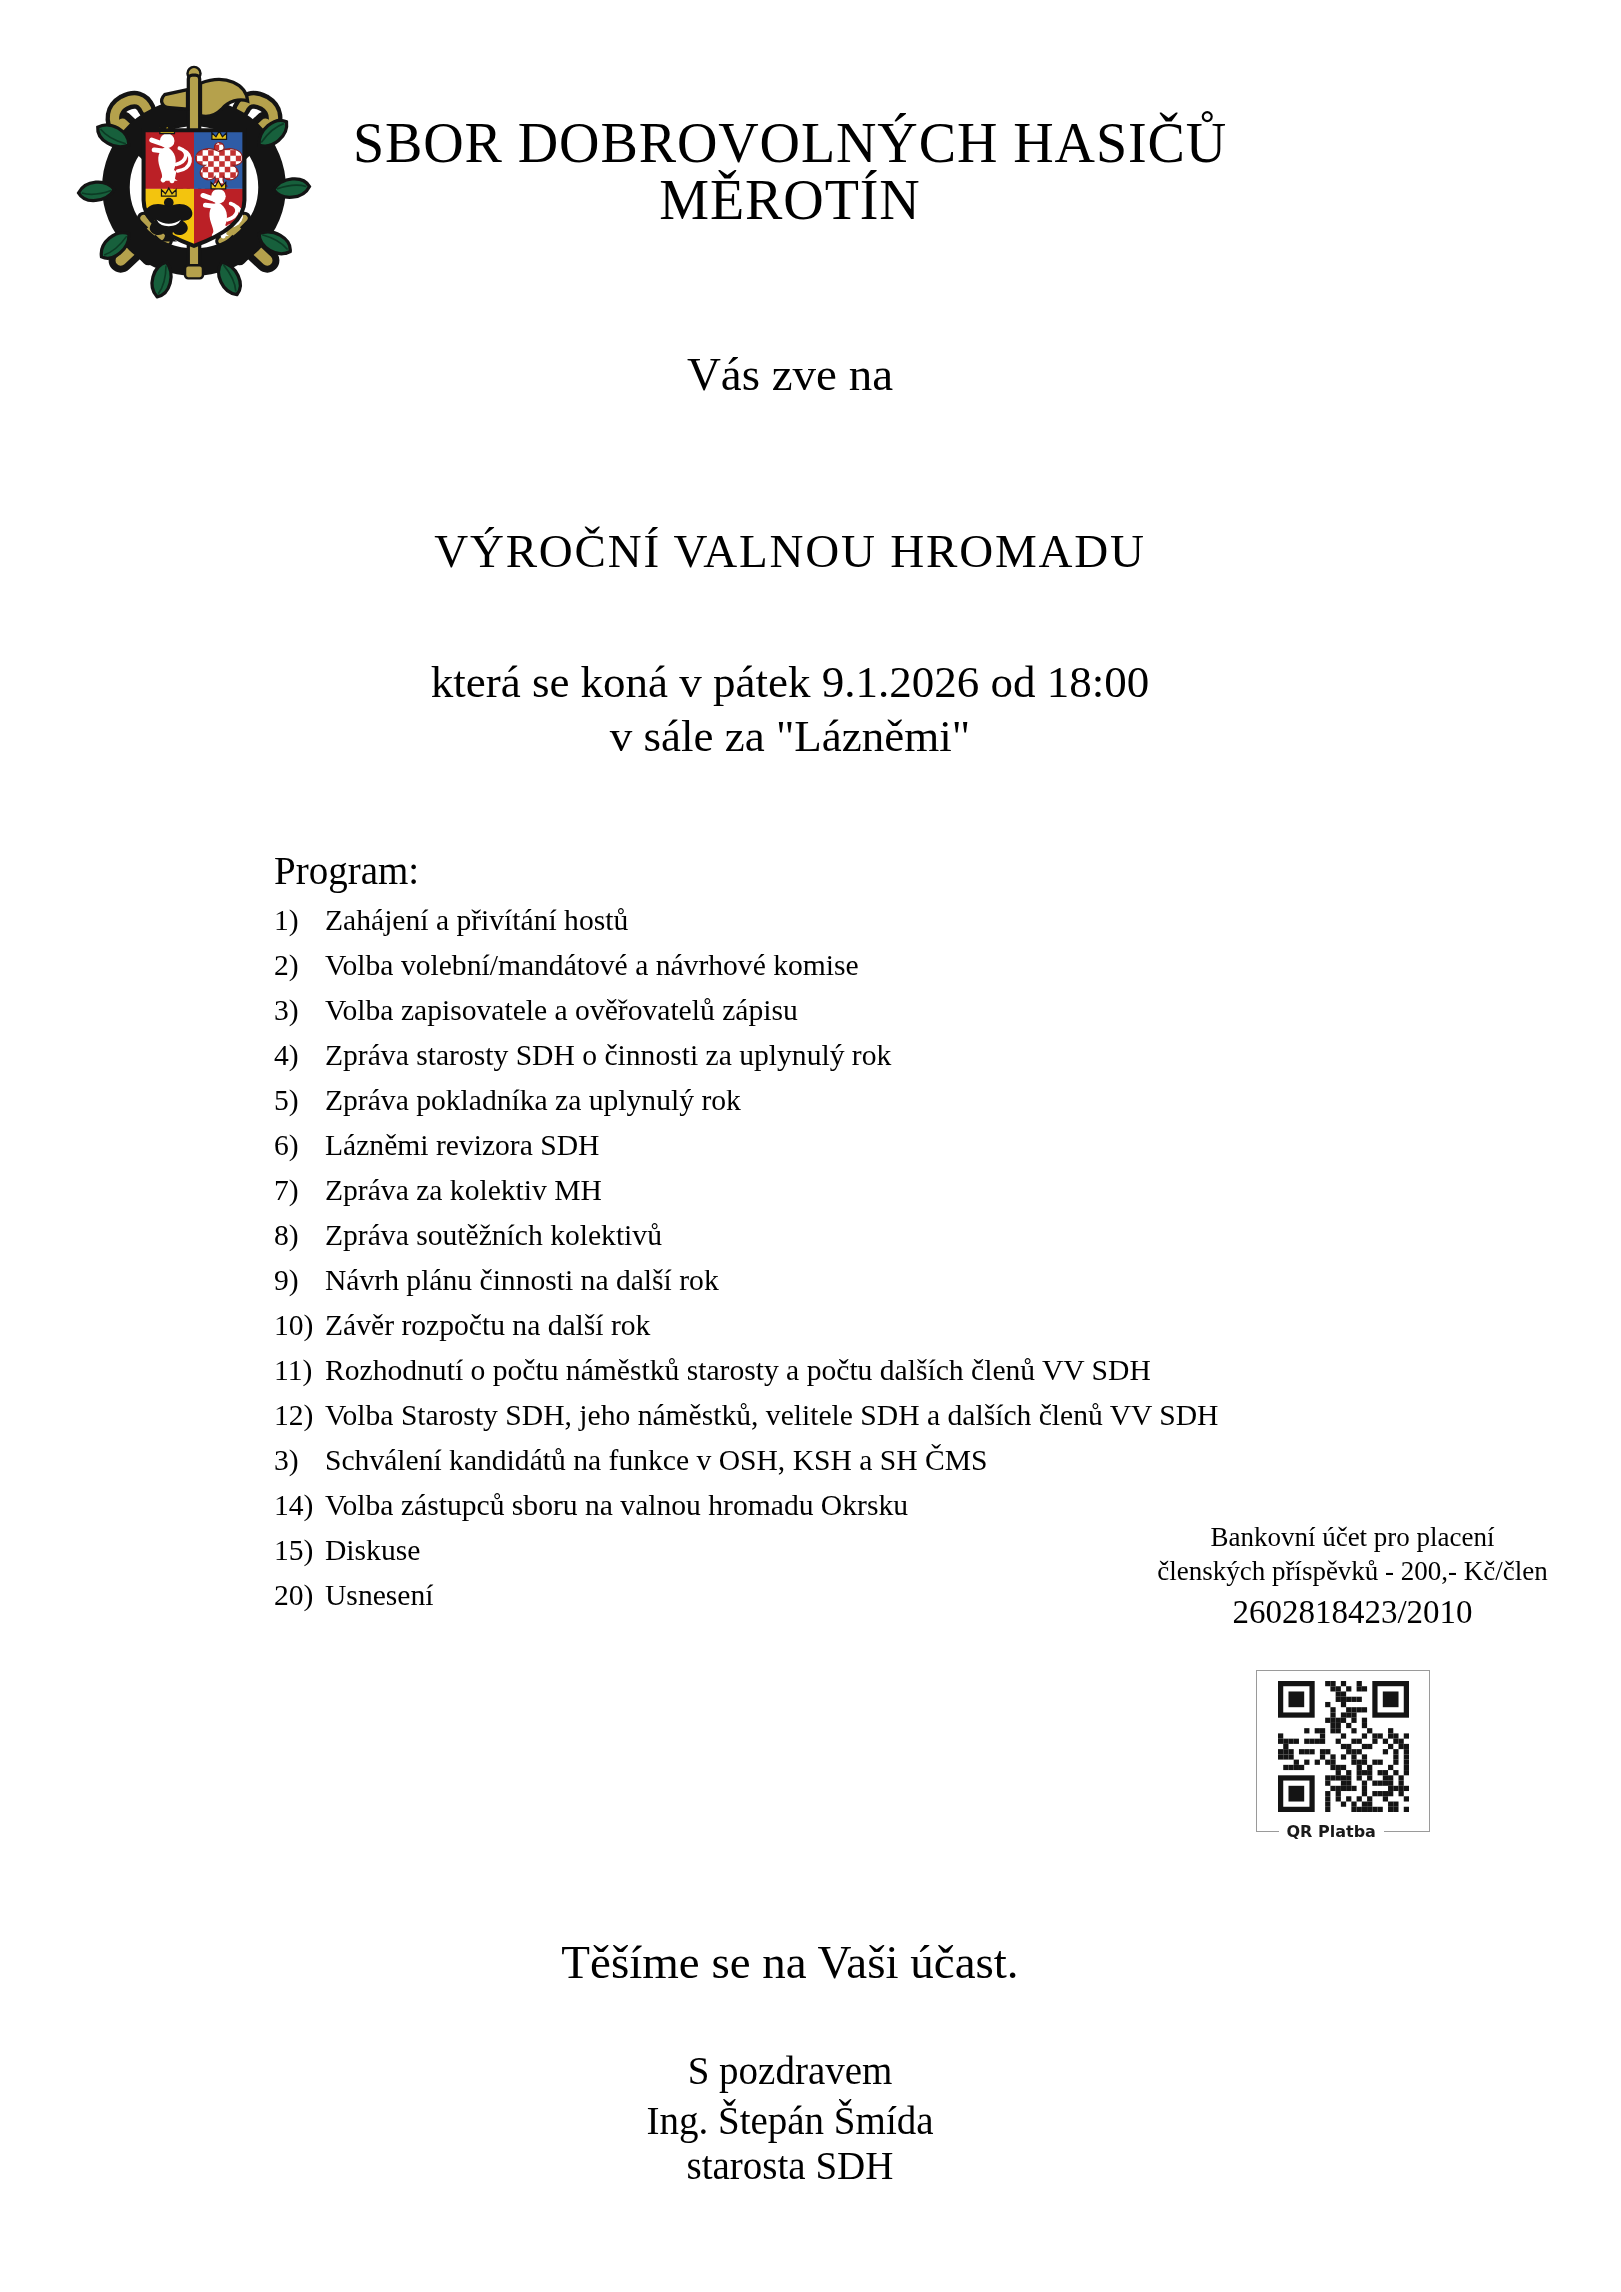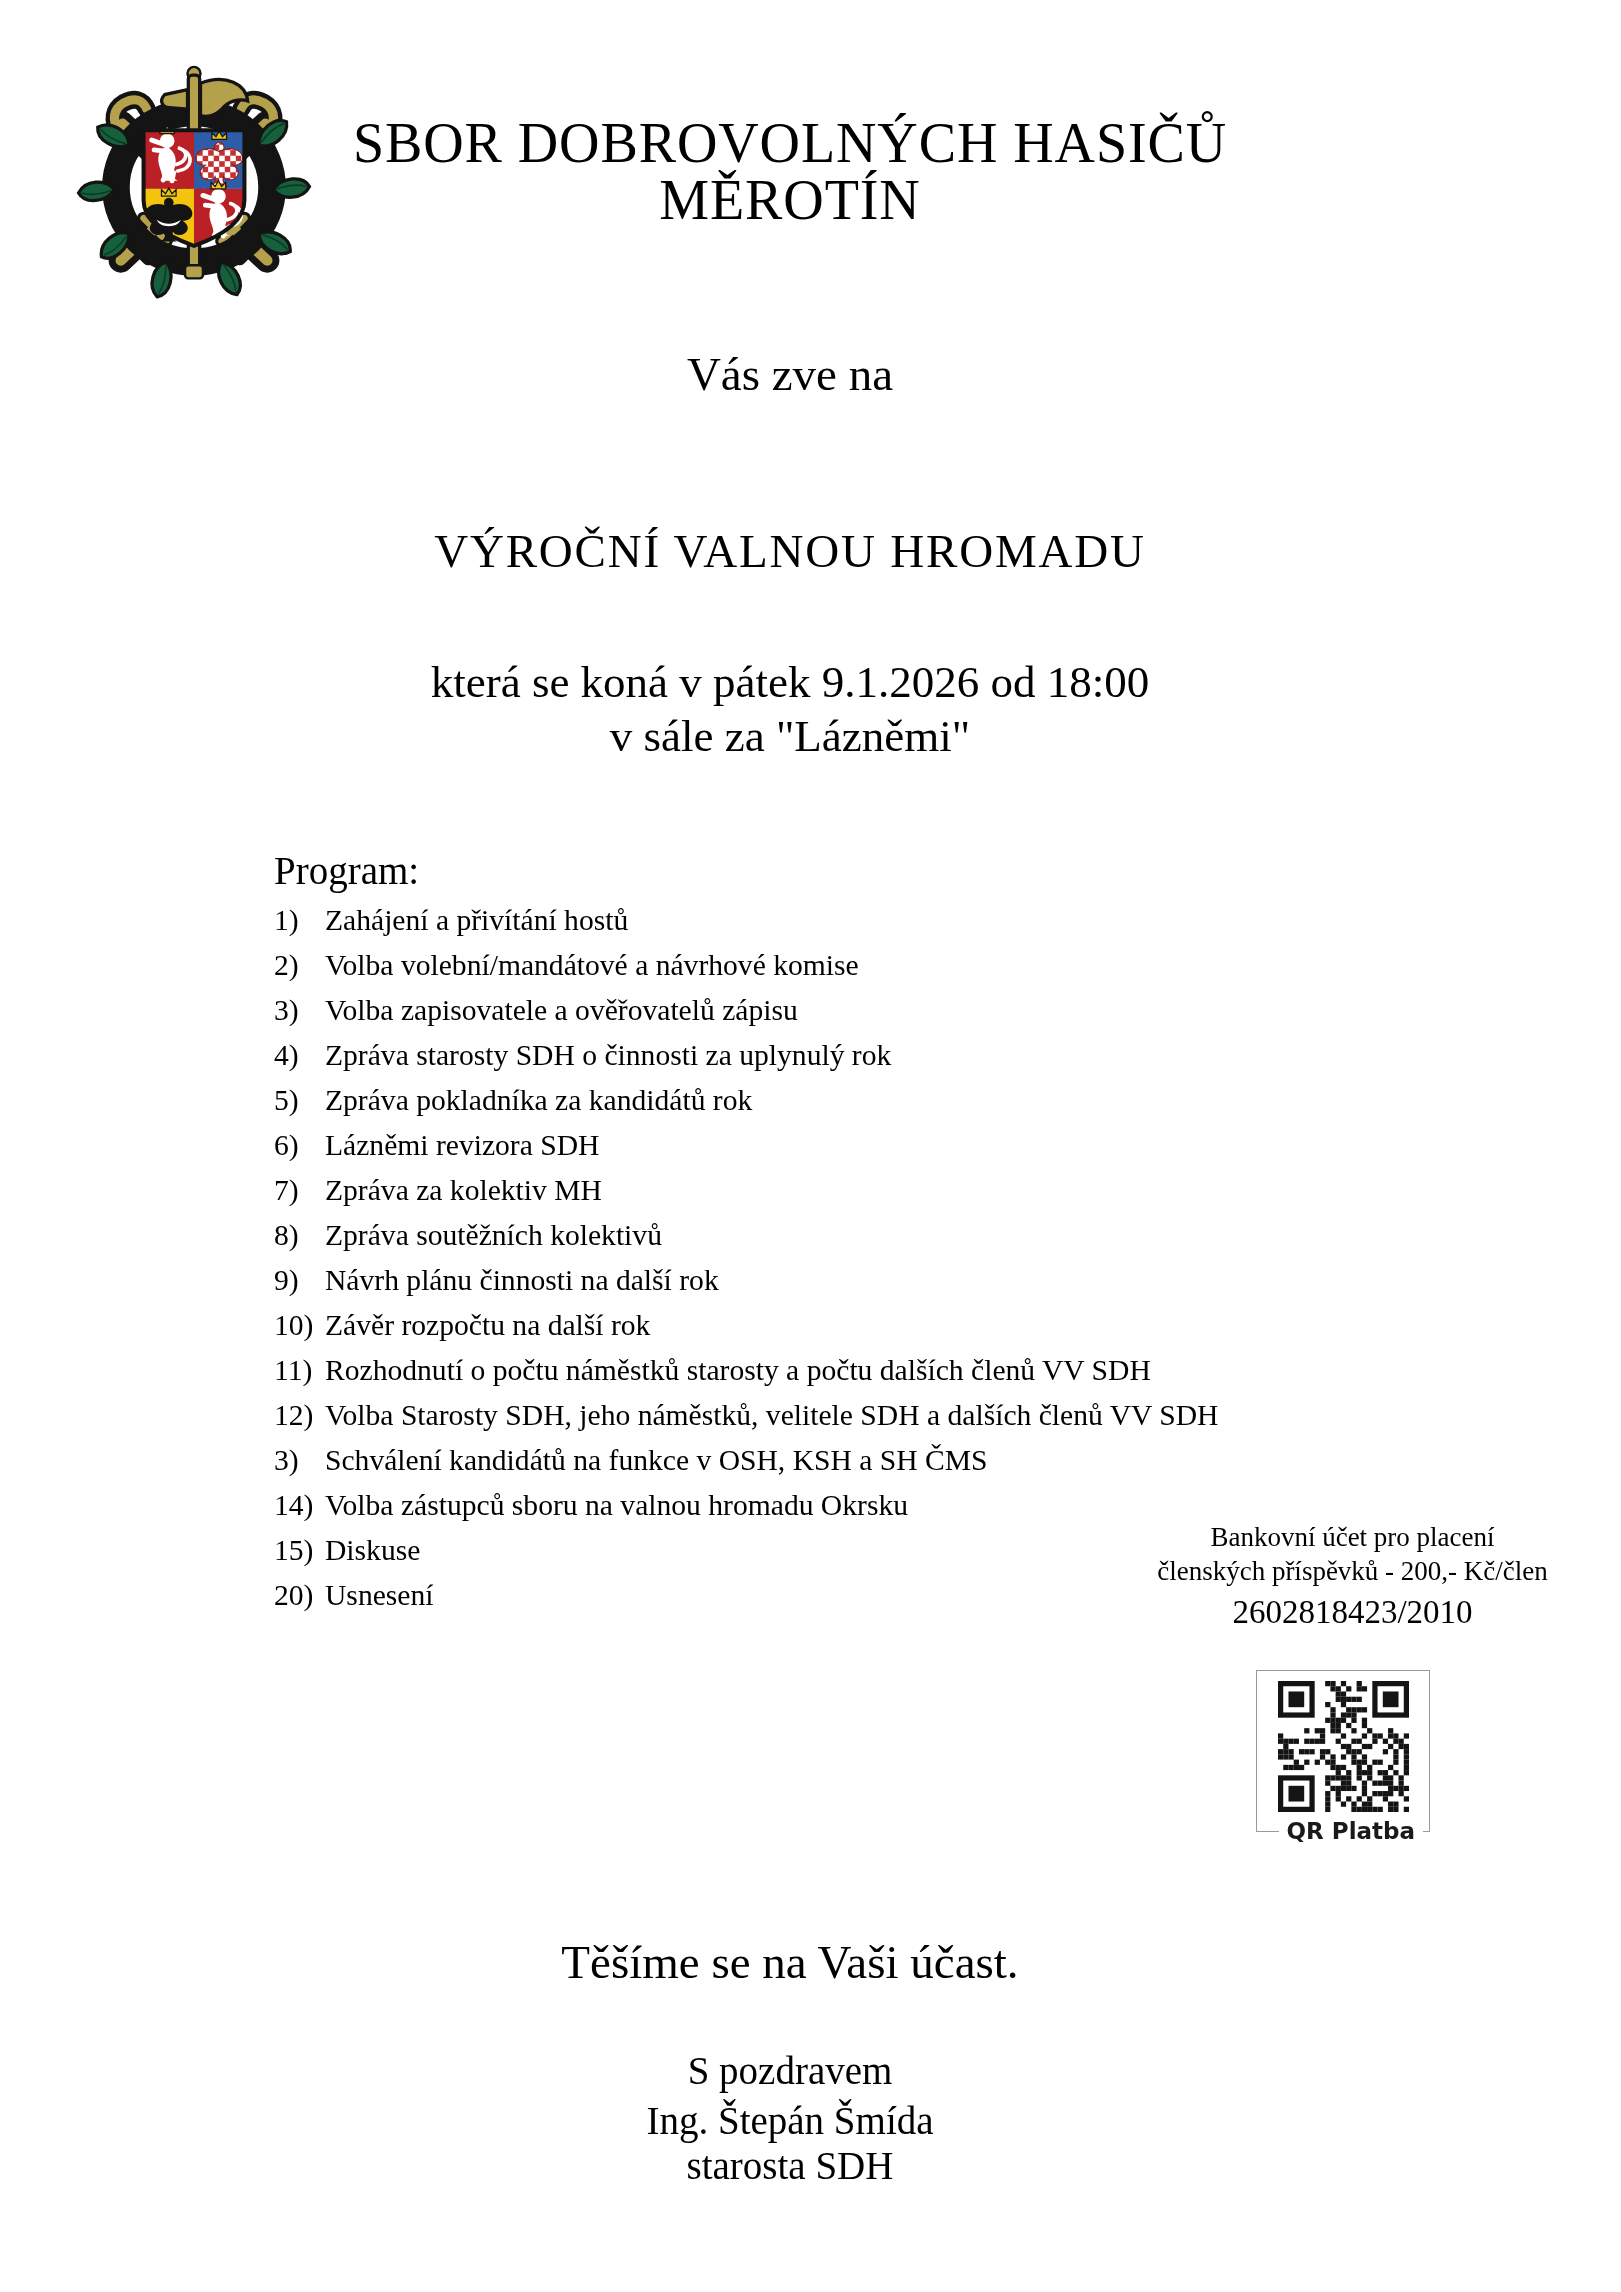--- a/index.html
+++ b/index.html
@@ -29,21 +29,21 @@
   .qr-box{
     left:1256px;top:1662px;width:174px;height:162px;
     border:1.8px solid #9a9a9a;box-sizing:border-box;background:#fff;
     text-align:center;
   }
   .qr-box svg{margin-top:9.9px;}
   .qr-label{
     position:absolute;left:21.5px;bottom:-14.3px;
     background:#fff;padding:0 8px;
     font-family:"DejaVu Sans","Liberation Sans",sans-serif;
-    font-weight:bold;font-size:23px;line-height:27px;color:#1a1a1a;
+    font-weight:bold;font-size:16px;line-height:27px;color:#1a1a1a;
     white-space:nowrap;
   }
   .thanks{top:1927px;font-size:47px;}
   .regards{top:2040px;font-size:39px;}
   .signature{top:2090px;font-size:39px;line-height:45px;}
 </style>
 </head>
 <body>
 
 <div class="page">
@@ -156,21 +156,21 @@
     <div class="program-item">
         <span class="num">3)</span>
         <span>Volba zapisovatele a ověřovatelů zápisu</span>
       </div>
     <div class="program-item">
         <span class="num">4)</span>
         <span>Zpráva starosty SDH o činnosti za uplynulý rok</span>
       </div>
     <div class="program-item">
         <span class="num">5)</span>
-        <span>Zpráva pokladníka za kandidátů rok</span>
+        <span>Zpráva pokladníka za uplynulý rok</span>
       </div>
     <div class="program-item">
         <span class="num">6)</span>
         <span>Lázněmi revizora SDH</span>
       </div>
     <div class="program-item">
         <span class="num">7)</span>
         <span>Zpráva za kolektiv MH</span>
       </div>
     <div class="program-item">

